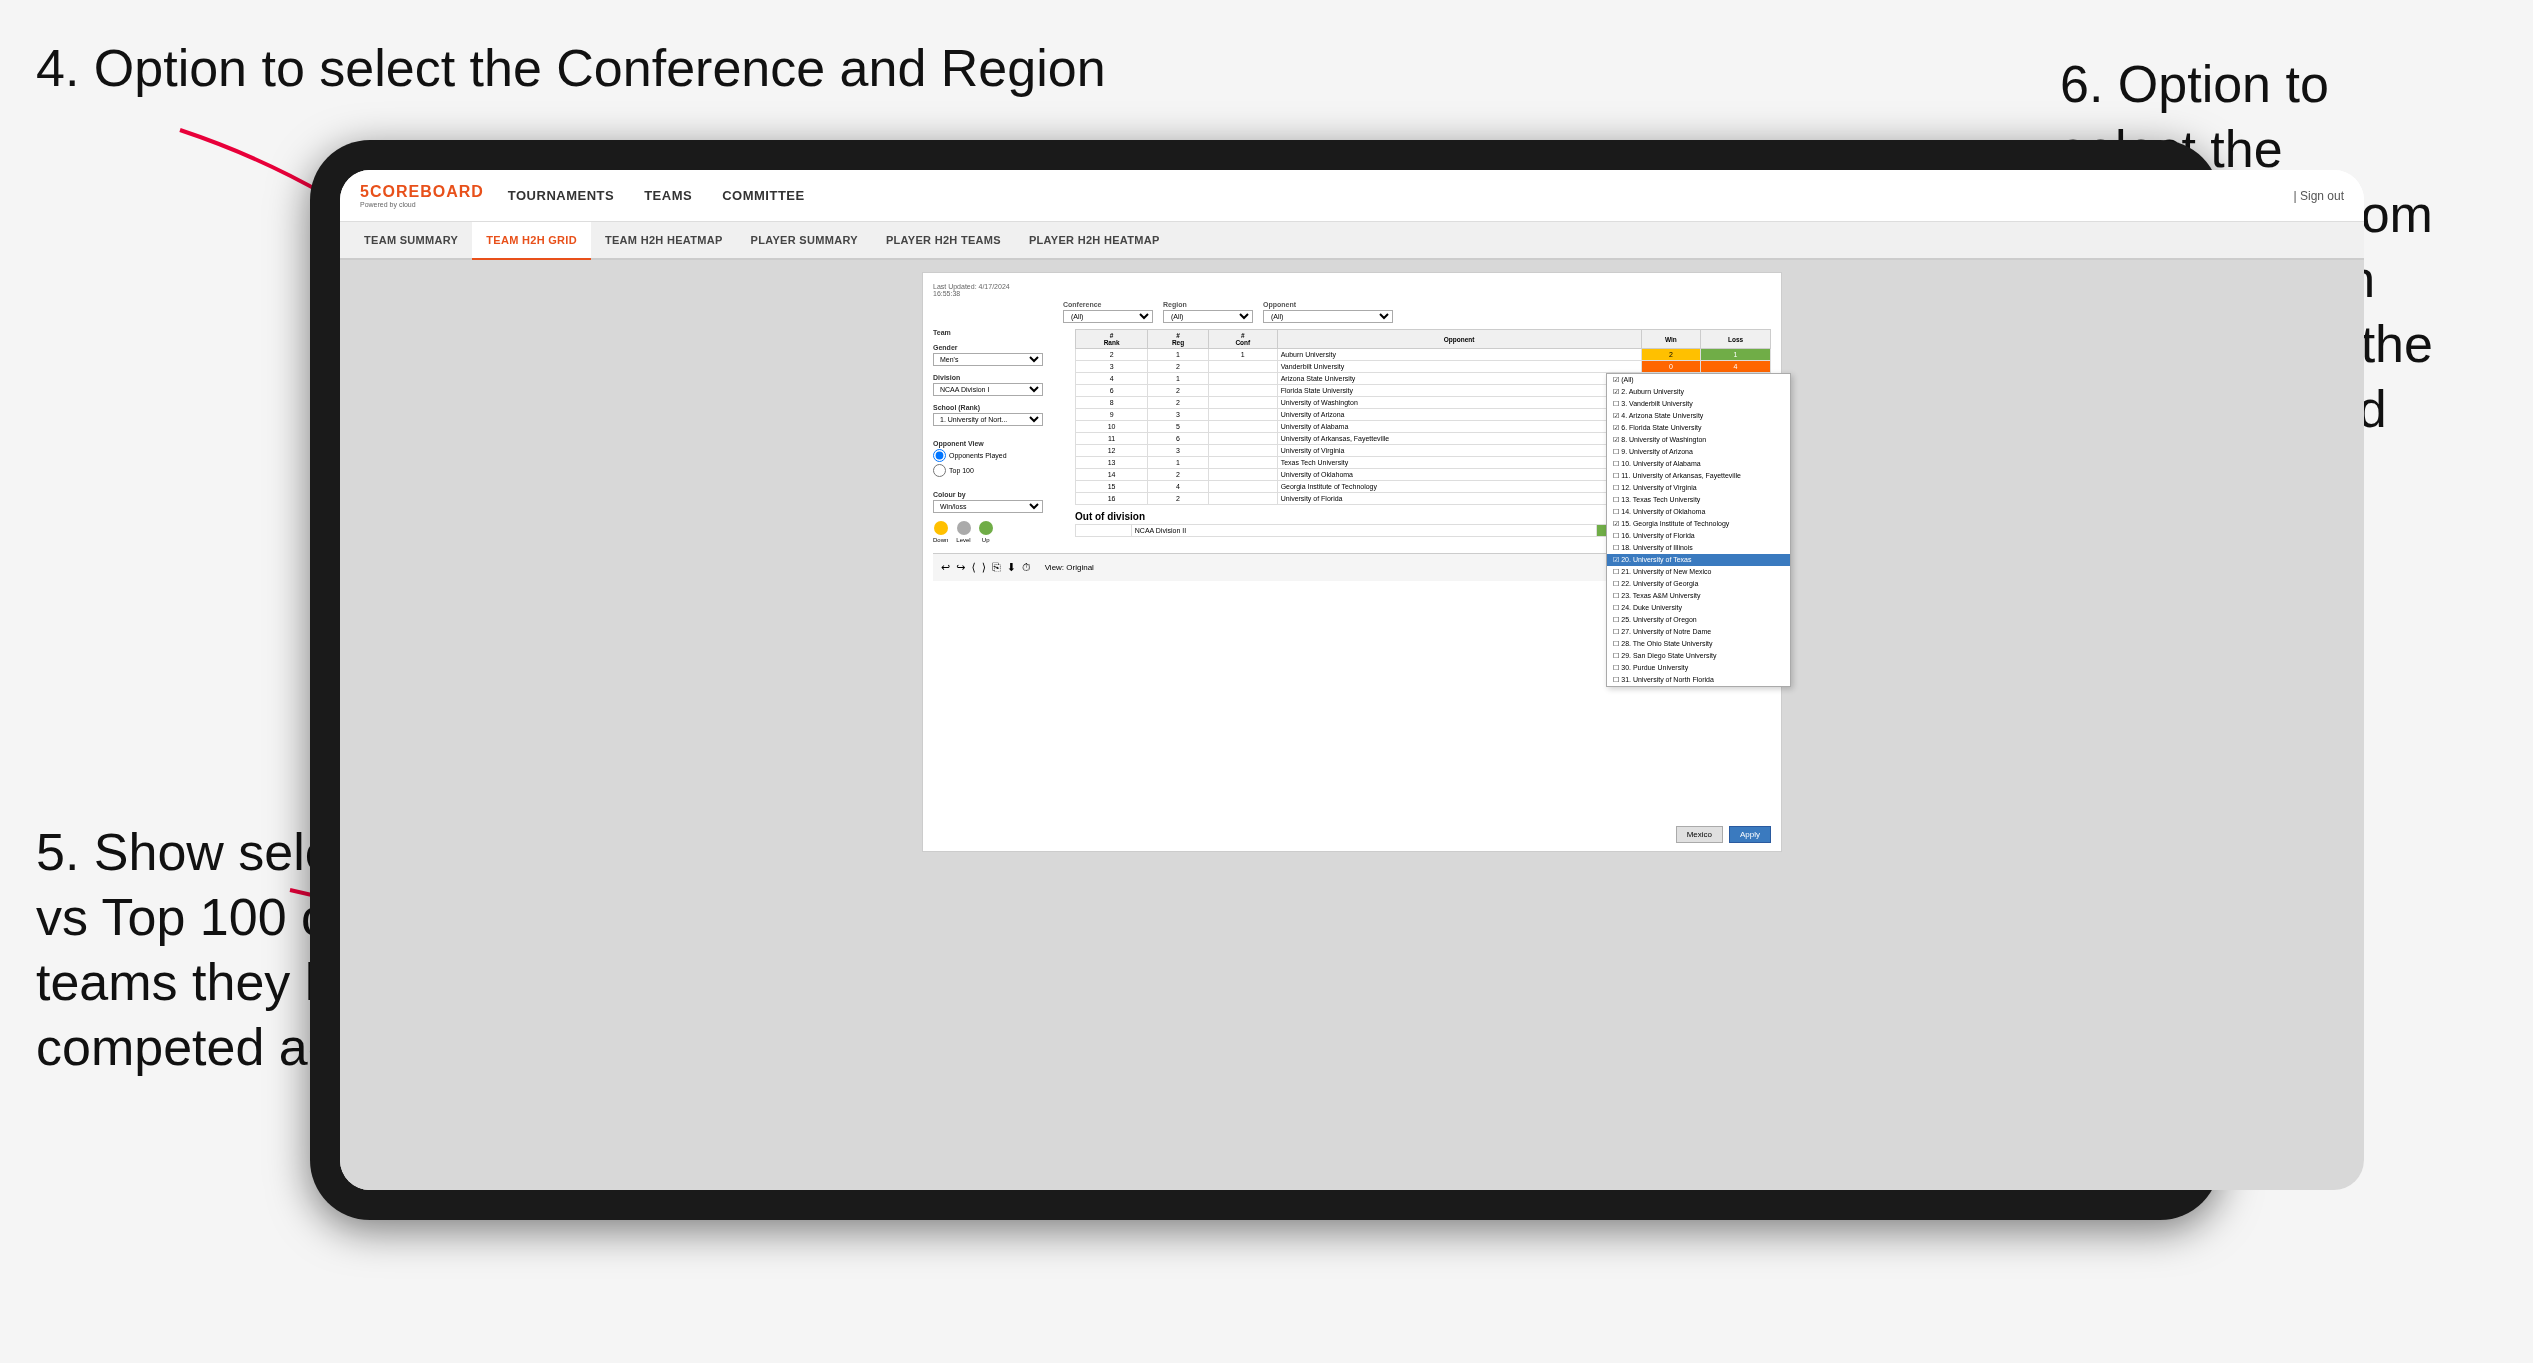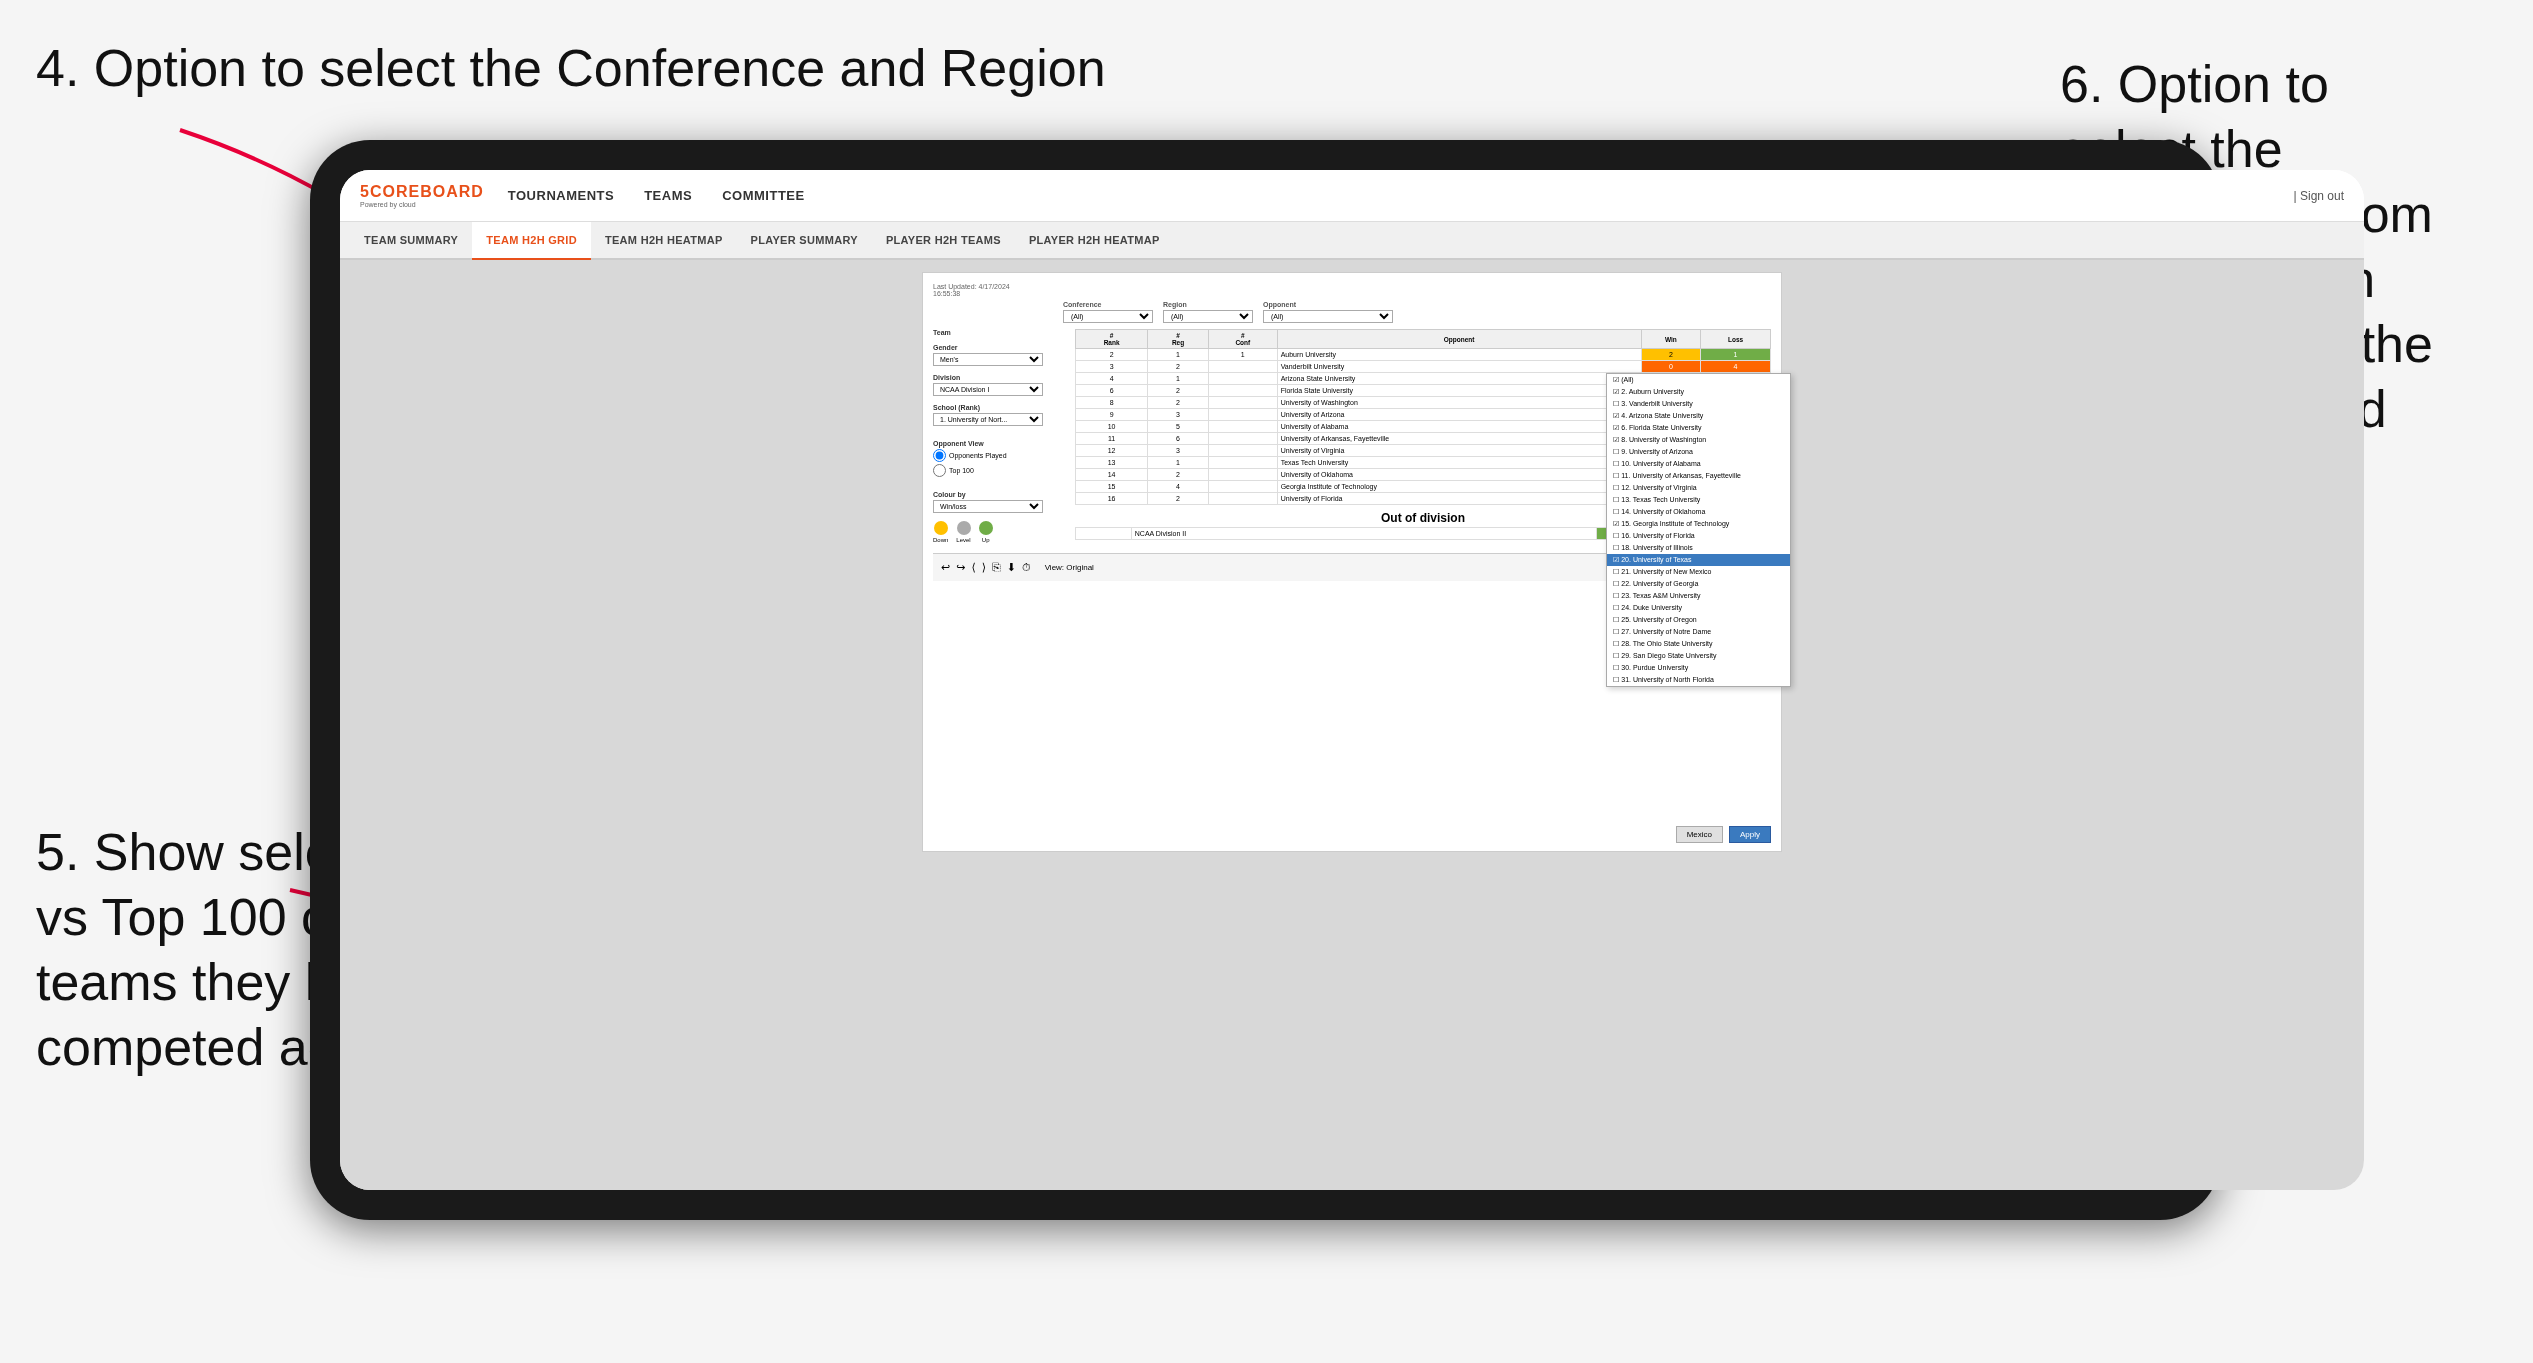--- a/index.html
+++ b/index.html
@@ -330,24 +330,23 @@
 
     .legend-dot {
       width: 14px;
       height: 14px;
       border-radius: 50%;
       display: inline-block;
     }
 
     
     .out-of-div-label {
-      font-size: 12px;
+      font-size: 10px;
       font-weight: bold;
       margin: 6px 0 2px;
-      text-align: center;
     }
 
     
     .screen-inner {
       height: 100%;
       display: flex;
       flex-direction: column;
     }
 
     .content-area {

